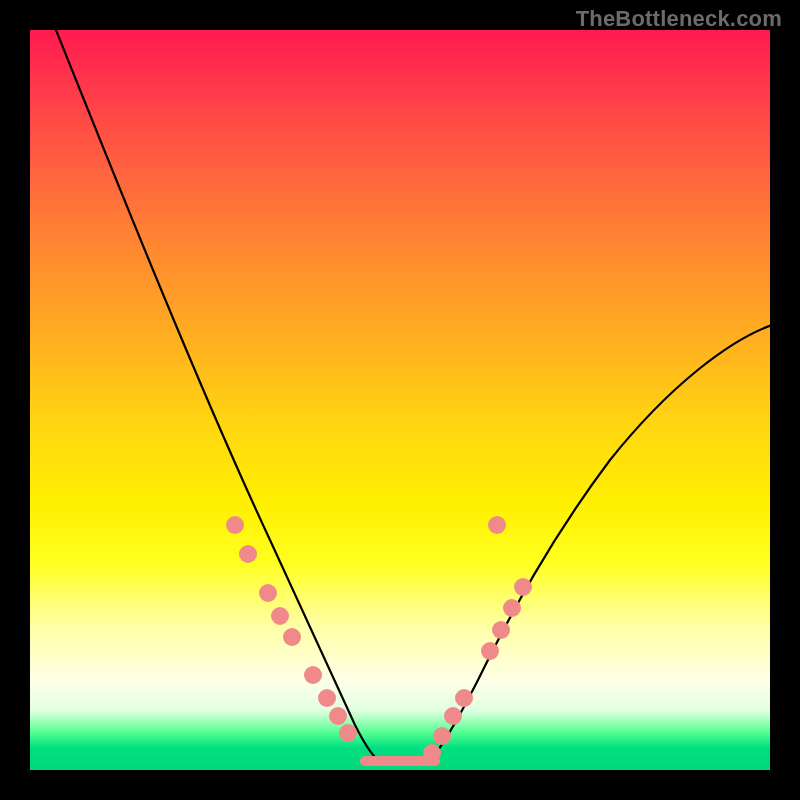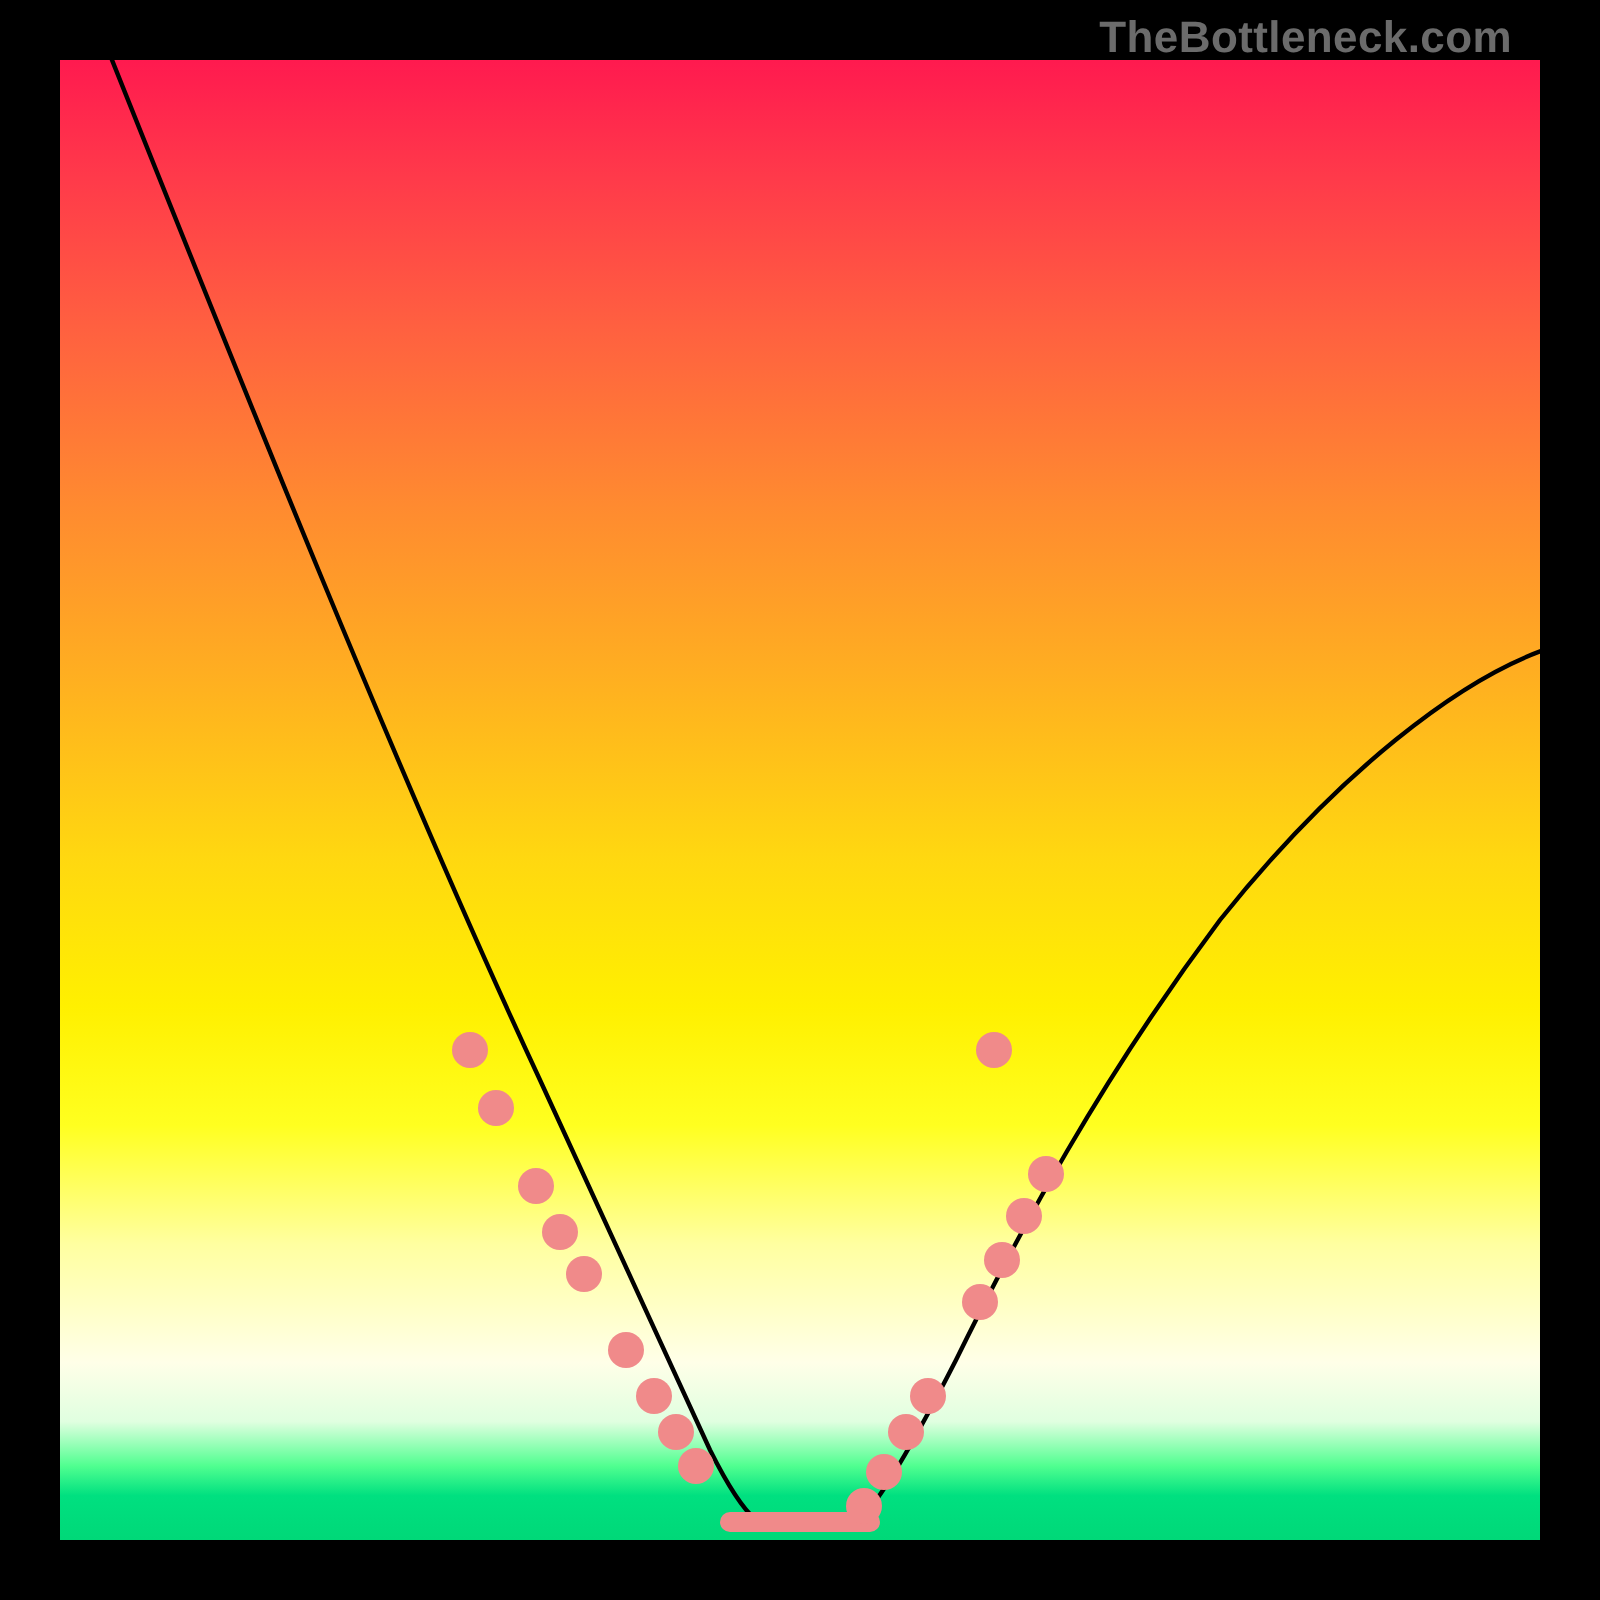--- a/index.html
+++ b/index.html
@@ -29,21 +29,21 @@
       #ffffe8 88%,
       #e0ffe0 92%,
       #50ff90 95%,
       #00e080 97%,
       #00d878 100%
     );
   }
   .watermark {
     position: absolute;
     top: 6px;
-    right: 44px;
+    right: 18px;
     font-family: Arial, Helvetica, sans-serif;
     font-size: 22px;
     font-weight: 600;
     color: #6b6b6b;
     letter-spacing: 0.2px;
   }
   svg.curves {
     position: absolute;
     left: 0;
     top: 0;

